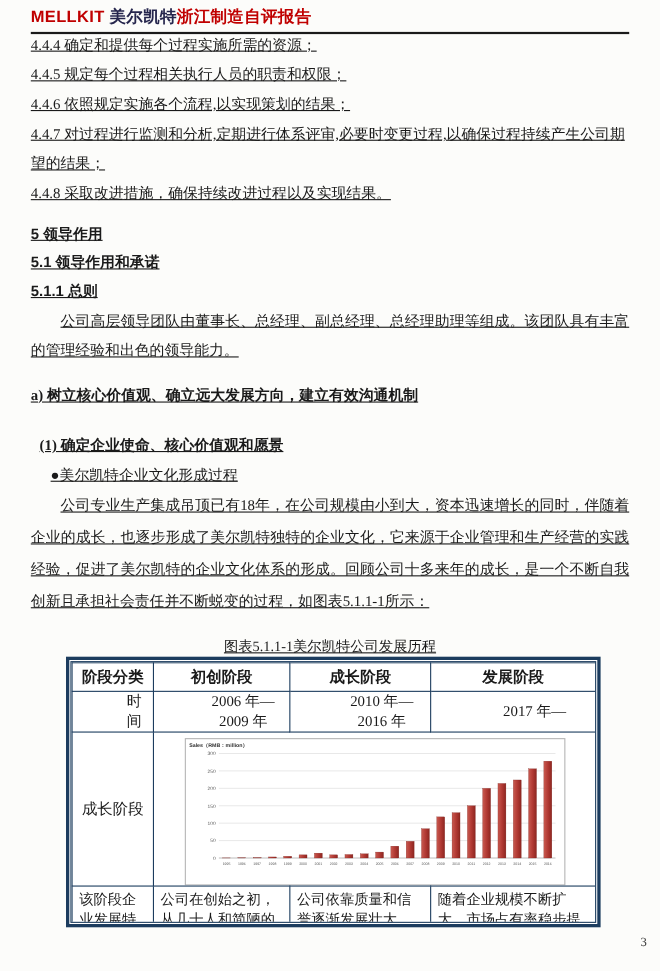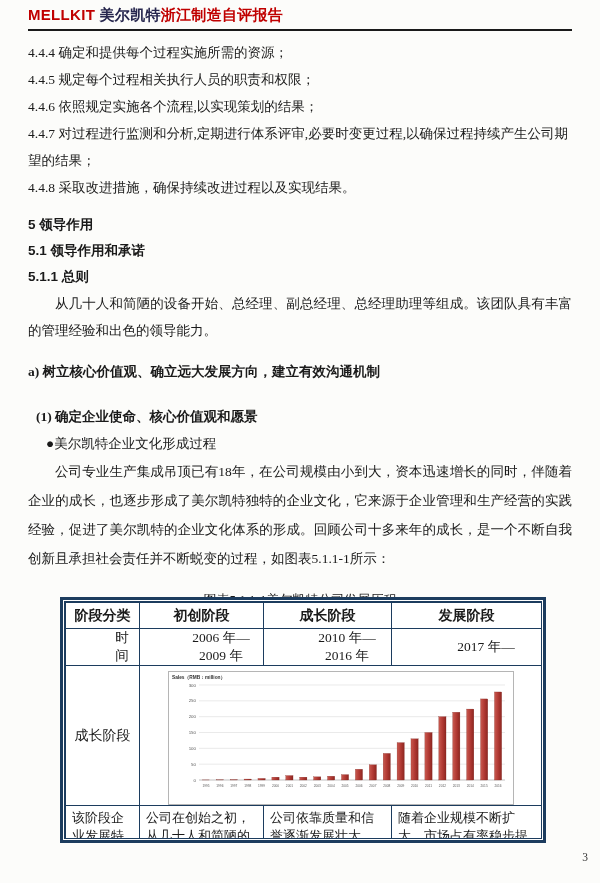--- a/index.html
+++ b/index.html
@@ -17,21 +17,21 @@
     position:absolute;top:6px;left:28px;right:28px;
     border-bottom:2px solid #1a1a1a;
     padding-bottom:4px;
     font-family:"Liberation Sans","DejaVu Sans",sans-serif;
     font-weight:bold;font-size:15px;letter-spacing:.3px;
     white-space:nowrap;
   }
   .brand-red{color:#c00000;}
   .brand-dark{color:#26264d;}
   
-  .content{position:absolute;top:30px;left:28px;right:28px;font-size:13.5px;line-height:27px;}
+  .content{position:absolute;top:18px;left:28px;right:28px;font-size:13.5px;line-height:27px;text-decoration:underline;}
   .clause{margin:0;}
   .clause-first{margin-top:9px;}
   .h-sect{font-family:"Liberation Sans","DejaVu Sans",sans-serif;font-weight:bold;font-size:13.5px;line-height:26px;margin:0;}
   .h5{margin-top:11px;}
   .h51{}
   .h511{margin-top:0;}
   .para{margin:0;text-indent:2em;text-align:justify;}
   .ha{font-weight:bold;margin-top:14px;}
   .h1p{font-weight:bold;margin-top:18px;padding-left:8px;}
   .bullet-line{margin:0;padding-left:18px;}
@@ -77,21 +77,21 @@
     <p class="clause clause-first">4.4.4 确定和提供每个过程实施所需的资源；</p>
     <p class="clause">4.4.5 规定每个过程相关执行人员的职责和权限；</p>
     <p class="clause">4.4.6 依照规定实施各个流程,以实现策划的结果；</p>
     <p class="clause">4.4.7 对过程进行监测和分析,定期进行体系评审,必要时变更过程,以确保过程持续产生公司期望的结果；</p>
     <p class="clause">4.4.8 采取改进措施，确保持续改进过程以及实现结果。</p>
 
     <p class="h-sect h5">5  领导作用</p>
     <p class="h-sect h51">5.1 领导作用和承诺</p>
     <p class="h-sect h511">5.1.1 总则</p>
 
-    <p class="para">从几十人和简陋的设备开始、总经理、副总经理、总经理助理等组成。该团队具有丰富的管理经验和出色的领导能力。</p>
+    <p class="para">公司高层领导团队由董事长、总经理、副总经理、总经理助理等组成。该团队具有丰富的管理经验和出色的领导能力。</p>
 
     <p class="clause ha">a) 树立核心价值观、确立远大发展方向，建立有效沟通机制</p>
     <p class="clause h1p">(1) 确定企业使命、核心价值观和愿景</p>
     <p class="bullet-line">●美尔凯特企业文化形成过程</p>
 
     <p class="para para2">公司专业生产集成吊顶已有18年，在公司规模由小到大，资本迅速增长的同时，伴随着企业的成长，也逐步形成了美尔凯特独特的企业文化，它来源于企业管理和生产经营的实践经验，促进了美尔凯特的企业文化体系的形成。回顾公司十多来年的成长，是一个不断自我创新且承担社会责任并不断蜕变的过程，如图表5.1.1-1所示：</p>
 
     <p class="caption">图表5.1.1-1美尔凯特公司发展历程</p>
   </div>
 

